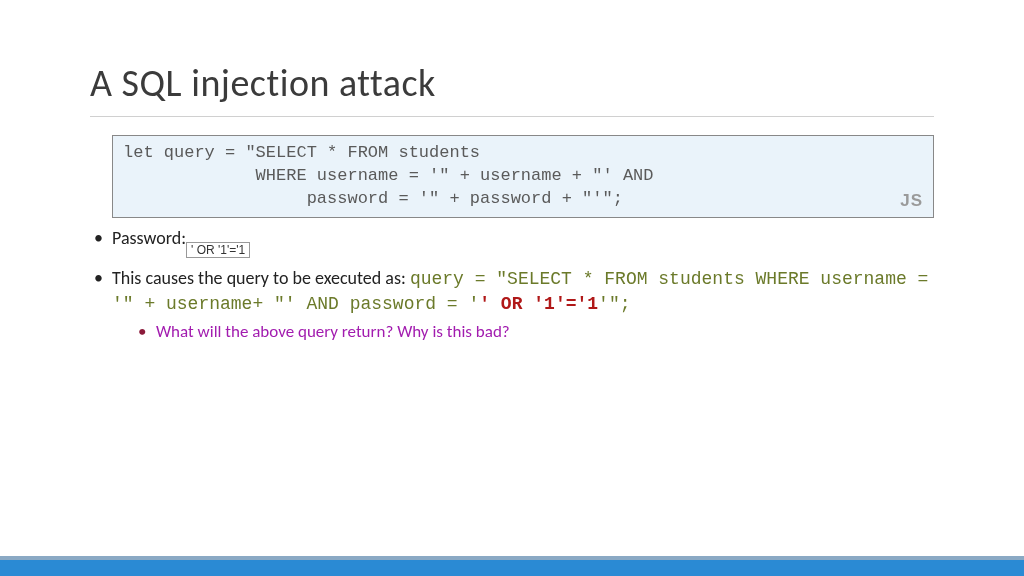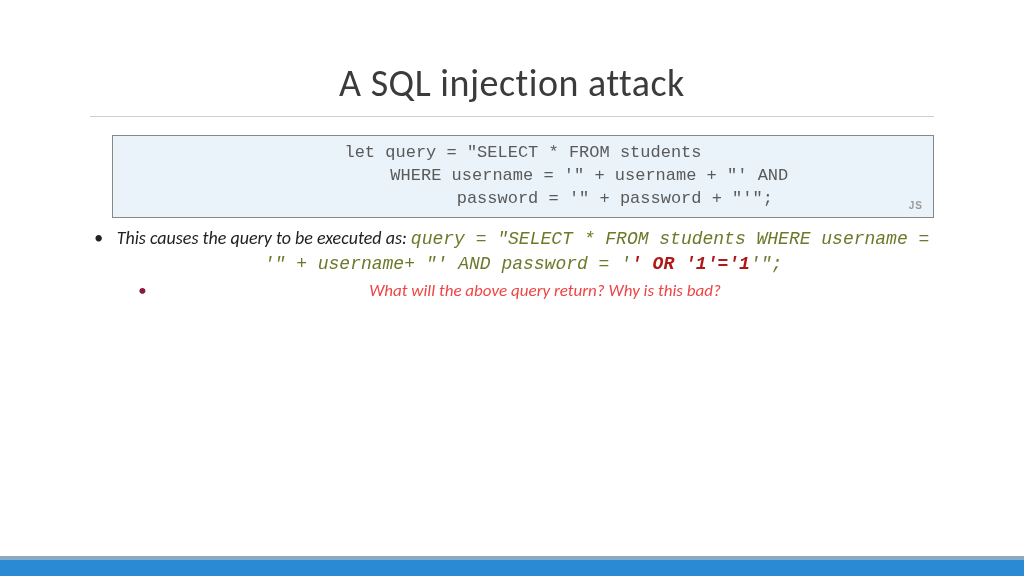--- a/index.html
+++ b/index.html
@@ -1,29 +1,29 @@
 <!DOCTYPE html>
 <html><head>
 <meta charset="utf-8">
 <style>
   * { box-sizing: border-box; margin: 0; padding: 0; }
   html, body { width: 1024px; height: 576px; background: #fff; font-family: "Segoe UI", "Calibri", Arial, sans-serif; }
-  .slide { position: relative; width: 1024px; height: 576px; padding: 60px 90px 4px 90px; text-align: center; }
+  .slide { position: relative; width: 1024px; height: 576px; padding: 60px 90px 4px 90px; }
   .title { font-size: 38px; font-weight: 300; color: #3b3b3b; letter-spacing: 0.5px; margin-bottom: 10px; }
   .rule { border: none; border-top: 1px solid #d0d0d0; margin-bottom: 18px; }
   ul.top { list-style: none; }
   ul.top > li { position: relative; padding-left: 22px; font-size: 18px; color: #222; line-height: 1.35; margin-bottom: 6px; }
   ul.top > li::before { content: "•"; position: absolute; left: 4px; top: 0; font-size: 18px; color: #222; }
   ul.sub { list-style: none; margin-top: 4px; margin-left: 24px; }
   ul.sub > li { position: relative; padding-left: 20px; font-size: 17px; line-height: 1.35; }
   ul.sub > li::before { content: "•"; position: absolute; left: 2px; top: 0; font-size: 17px; color: #8b1a3a; }
   .codeblock { position: relative; margin: 6px 0 8px 22px; border: 1px solid #888; background: #eaf3fa; padding: 6px 10px; font-family: "Courier New", monospace; font-size: 17px; color: #5a5a5a; line-height: 1.35; white-space: pre; }
-  .codeblock .lang { position: absolute; right: 10px; bottom: 4px; font-family: Arial, sans-serif; font-weight: bold; font-size: 10px; color: #9a9a9a; letter-spacing: 1px; }
+  .codeblock .lang { position: absolute; right: 10px; bottom: 4px; font-family: Arial, sans-serif; font-weight: bold; font-size: 17px; color: #9a9a9a; letter-spacing: 1px; }
   .input-box { display: inline-block; border: 1px solid #999; font-family: Arial, sans-serif; font-size: 12px; color: #333; padding: 1px 4px; line-height: 1; vertical-align: baseline; position: relative; top: 10px; left: -4px; background: #fff; }
-  .maroon { color: #ef4444; }
+  .maroon { color: #a21caf; }
   .mono { font-family: "Courier New", monospace; font-size: 18px; }
   .olive { color: #6b7a2a; }
   .red-bold { color: #b01818; font-weight: bold; }
   .footer-bar { position: absolute; left: 0; right: 0; bottom: 0; height: 16px; background: #2a8ad4; }
   .footer-edge { position: absolute; left: 0; right: 0; bottom: 16px; height: 4px; background: #8aa9c4; }
 </style>
 </head>
 <body>
 
 <div class="slide">
@@ -31,22 +31,26 @@
   <hr class="rule">
 
   <ul class="top">
 
 
     <div class="codeblock"><span>let query = "SELECT * FROM students
              WHERE username = '" + username + "' AND
                   password = '" + password + "'";</span><span class="lang">JS</span></div>
 
 
+    <li>
+      <span>Password:</span>
+      <span class="input-box">' OR '1'='1</span>
+    </li>
 
-    <li class="maroon" style="margin-top:8px;font-style:italic;">
+    <li class="maroon" style="margin-top:16px;">
       <span>This causes the query to be executed as:  </span><span class="mono olive">query = "SELECT * FROM students WHERE username = '" + username+ "' AND password = '</span><span class="mono red-bold">' OR '1'='1</span><span class="mono olive">'";</span>
       <ul class="sub">
         <li class="maroon">
           <span>What will the above query return? Why is this bad?</span>
         </li>
       </ul>
     </li>
 
   </ul>
 

